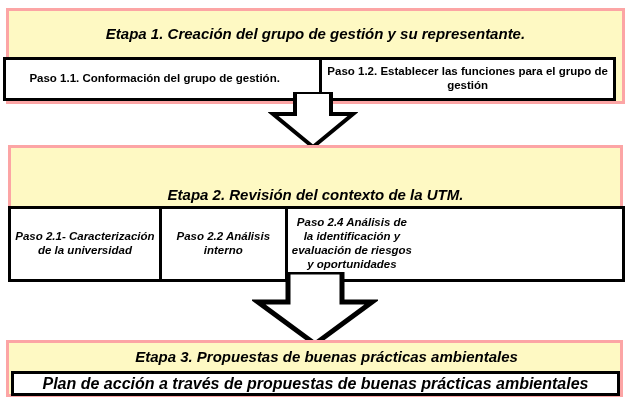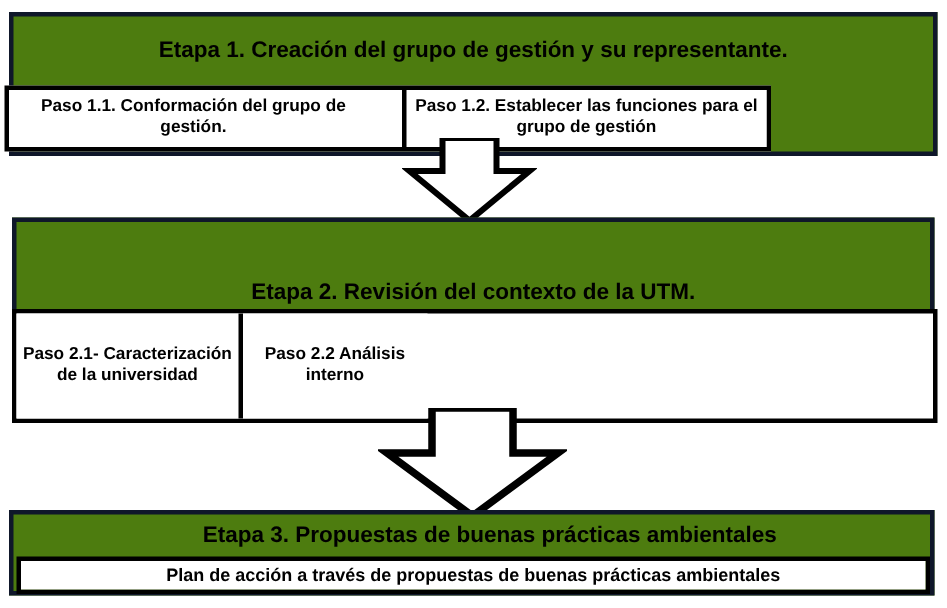--- a/index.html
+++ b/index.html
@@ -18,23 +18,24 @@
   #canvas {
     position: relative;
     width: 631px;
     height: 405px;
     background: #ffffff;
   }
 
   
   .stage {
     position: absolute;
-    background: #4d7c0f;
-    border: 3px solid #0f172a;
+    background: #fef9c3;
+    border: 3px solid #fca5a5;
     box-sizing: border-box;
+    font-style: italic;
   }
 
   .stage-title {
     text-align: center;
     font-weight: bold;
     font-size: 15px;
     line-height: 1.15;
     color: #000000;
     display: flex;
     align-items: center;
@@ -65,39 +66,39 @@
     padding: 2px 4px;
     color: #000000;
   }
   .step-cell + .step-cell {
     border-left: 3px solid #000000;
   }
 
   
   #stage-1 { left: 6px;  top: 8px;   width: 619px; height: 96px; }
   #stage-1-title { position: absolute; left: 0; top: 0; width: 100%; height: 46px; }
-  #stage-1-steps { left: 3px; top: 49px; width: 511px; height: 44px; gap: 16px; }
+  #stage-1-steps { left: 3px; top: 49px; width: 613px; height: 44px; gap: 16px; }
   #stage-1-steps .step-cell:nth-child(1) { width: 50.3%; }
   #stage-1-steps .step-cell:nth-child(2) { width: 49.7%; }
 
   
   #stage-2 { left: 8px;  top: 145px; width: 615px; height: 137px; }
   #stage-2-title { position: absolute; left: 0; top: 0; width: 100%; height: 60px;
                    align-items: flex-end; padding-bottom: 5px; border-radius: 14px; }
   #stage-2-steps { left: -3px; top: 58px; width: 617px; height: 76px; }
   #stage-2-steps .step-cell:nth-child(1) { width: 24.2%; }
   #stage-2-steps .step-cell:nth-child(2) { width: 20.6%; }
   #stage-2-steps .step-cell:nth-child(3) { width: 21.5%; }
   #stage-2-steps .step-cell:nth-child(4) { width: 33.7%; }
 
   
   #stage-3 { left: 6px;  top: 340px; width: 617px; height: 57px; }
   #stage-3-title { position: absolute; left: 12px; top: 0; width: 100%; height: 27px; }
   #stage-3-steps { left: 2px; top: 28px; width: 609px; height: 25px; }
-  #stage-3-steps .step-cell:nth-child(1) { width: 100%; font-size: 12px; }
+  #stage-3-steps .step-cell:nth-child(1) { width: 100%; font-size: 16px; }
 
   
   .arrow {
     position: absolute;
   }
   #arrow-1 { left: 268px; top: 92px;  width: 90px;  height: 58px; }
   #arrow-2 { left: 252px; top: 272px; width: 126px; height: 76px; }
 </style>
 </head>
 <body>
@@ -116,20 +117,21 @@
     <svg width="90" height="58" viewBox="0 0 90 58" xmlns="http://www.w3.org/2000/svg">
       <polygon points="27,0 63,0 63,22 85,22 45,55 5,22 27,22" fill="#ffffff" stroke="#000000" stroke-width="4" stroke-linejoin="miter"></polygon>
     </svg>
   </div>
 
   <div class="stage" id="stage-2">
     <div class="stage-title" id="stage-2-title">Etapa 2. Revisión del contexto de la UTM.</div>
     <div class="steps-row" id="stage-2-steps">
       <div class="step-cell">Paso 2.1- Caracterización de la universidad</div>
       <div class="step-cell">Paso 2.2 Análisis interno</div>
+      <div class="step-cell">Paso 2.4 Análisis  de la identificación y evaluación de riesgos y oportunidades</div>
     </div>
   </div>
 
   <div class="arrow" id="arrow-2">
     <svg width="126" height="76" viewBox="0 0 126 76" xmlns="http://www.w3.org/2000/svg">
       <polygon points="36,0 90,0 90,30 120,30 63,72 6,30 36,30" fill="#ffffff" stroke="#000000" stroke-width="5" stroke-linejoin="miter"></polygon>
     </svg>
   </div>
 
   <div class="stage" id="stage-3">

